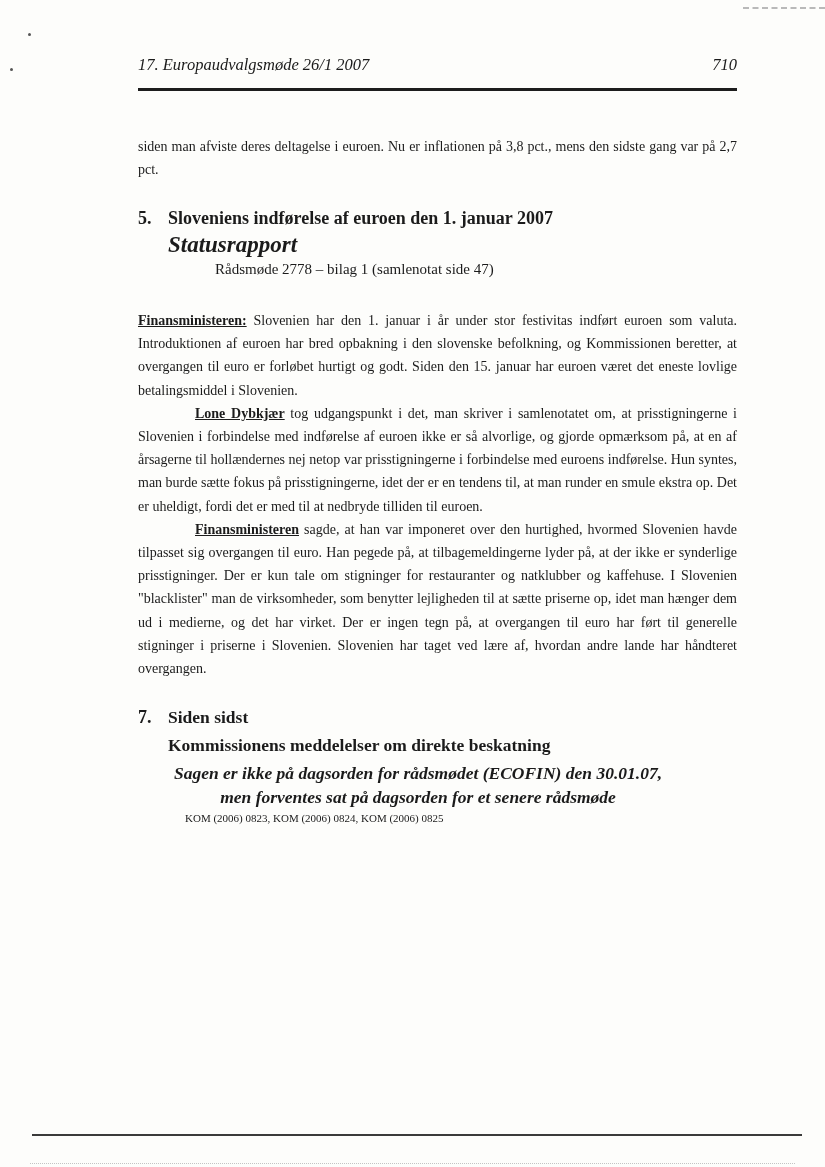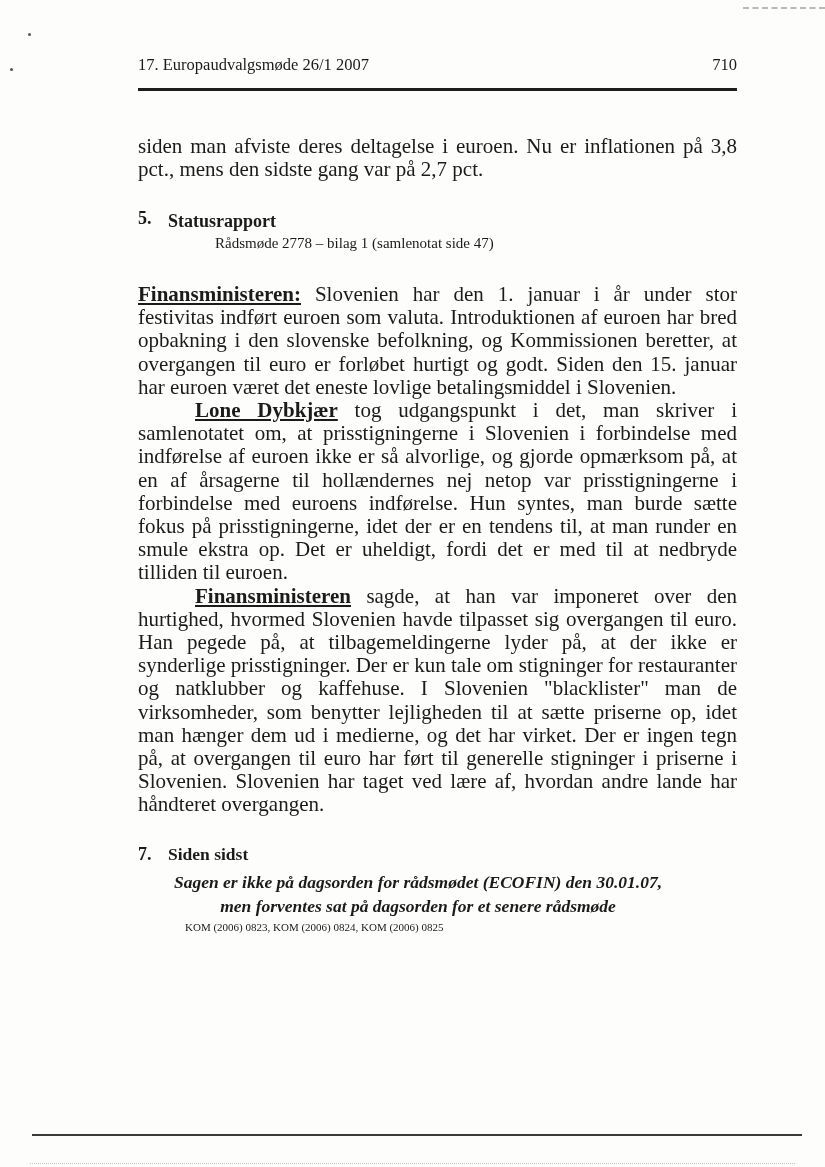--- a/index.html
+++ b/index.html
@@ -13,48 +13,49 @@
   }
   .sheet {
     position: absolute;
     left: 138px; top: 55px;
     width: 599px;
   }
   
   .hdr {
     display: flex; justify-content: space-between; align-items: flex-end;
     font-size: 16.5px;
+    font-style: italic;
   }
   .hdr-rule {
     margin-top: 13px;
     height: 3px;
     background: #1d1d1d;
   }
   
   .para {
-    font-size: 21px;
+    font-size: 14px;
     line-height: 23.2px;
     text-align: justify;
     margin: 0;
   }
   .intro { margin-top: 44px; }
   .lead { font-weight: bold; text-decoration: underline; }
   .indented { text-indent: 57px; }
   .block-start { margin-top: 30px; }
   
   .sec { margin-top: 27px; }
   .sec-row { display: flex; }
   .sec-num {
     width: 30px; flex: 0 0 30px;
     font-weight: bold; font-size: 18px;
   }
   .sec-body { flex: 1; }
   .sec-title { font-weight: bold; font-size: 18px; }
   .sec-sub {
-    font-weight: bold; font-size: 18px;
+    font-weight: bold; font-style: italic; font-size: 23px;
     margin-top: 3px;
   }
   .refs {
     margin-top: 3px;
     padding-left: 47px;
     font-size: 15px;
     line-height: 17.5px;
   }
   .s7-title { font-weight: bold; font-size: 17.5px; }
   .s7-bold { font-weight: bold; font-size: 17.5px; margin-top: 7px; }
@@ -96,39 +97,41 @@
     <span>710</span>
   </div>
   <div class="hdr-rule"></div>
 
   <p class="para intro">siden man afviste deres deltagelse i euroen. Nu er inflationen på 3,8 pct., mens den sidste gang var på 2,7 pct.</p>
 
   <div class="sec">
     <div class="sec-row">
       <span class="sec-num">5.</span>
       <div class="sec-body">
+        <div class="sec-title">Sloveniens indførelse af euroen den 1. januar 2007</div>
         <div class="sec-sub">Statusrapport</div>
         <div class="refs">
           <div>Rådsmøde 2778 – bilag 1 (samlenotat side 47)</div>
         </div>
       </div>
     </div>
   </div>
 
   <p class="para block-start"><span class="lead">Finansministeren:</span><span> Slovenien har den 1. januar i år under stor festivitas indført euroen som valuta. Introduktionen af euroen har bred opbakning i den slovenske befolkning, og Kommissionen beretter, at overgangen til euro er forløbet hurtigt og godt. Siden den 15. januar har euroen været det eneste lovlige betalingsmiddel i Slovenien.</span></p>
 
   <p class="para indented"><span class="lead">Lone Dybkjær</span><span> tog udgangspunkt i det, man skriver i samlenotatet om, at prisstigningerne i Slovenien i forbindelse med indførelse af euroen ikke er så alvorlige, og gjorde opmærksom på, at en af årsagerne til hollændernes nej netop var prisstigningerne i forbindelse med euroens indførelse. Hun syntes, man burde sætte fokus på prisstigningerne, idet der er en tendens til, at man runder en smule ekstra op. Det er uheldigt, fordi det er med til at nedbryde tilliden til euroen.</span></p>
 
   <p class="para indented"><span class="lead">Finansministeren</span><span> sagde, at han var imponeret over den hurtighed, hvormed Slovenien havde tilpasset sig overgangen til euro. Han pegede på, at tilbagemeldingerne lyder på, at der ikke er synderlige prisstigninger. Der er kun tale om stigninger for restauranter og natklubber og kaffehuse. I Slovenien "blacklister" man de virksomheder, som benytter lejligheden til at sætte priserne op, idet man hænger dem ud i medierne, og det har virket. Der er ingen tegn på, at overgangen til euro har ført til generelle stigninger i priserne i Slovenien. Slovenien har taget ved lære af, hvordan andre lande har håndteret overgangen.</span></p>
 
   <div class="sec">
     <div class="sec-row">
       <span class="sec-num">7.</span>
       <div class="sec-body">
         <div class="s7-title">Siden sidst</div>
+        <div class="s7-bold">Kommissionens meddelelser om direkte beskatning</div>
         <div class="s7-italic">Sagen er ikke på dagsorden for rådsmødet (ECOFIN) den 30.01.07, men forventes sat på dagsorden for et senere rådsmøde</div>
         <div class="s7-kom">KOM (2006) 0823, KOM (2006) 0824, KOM (2006) 0825</div>
       </div>
     </div>
   </div>
 
 
 </div>
 
 <div class="bottom-rule"></div>

